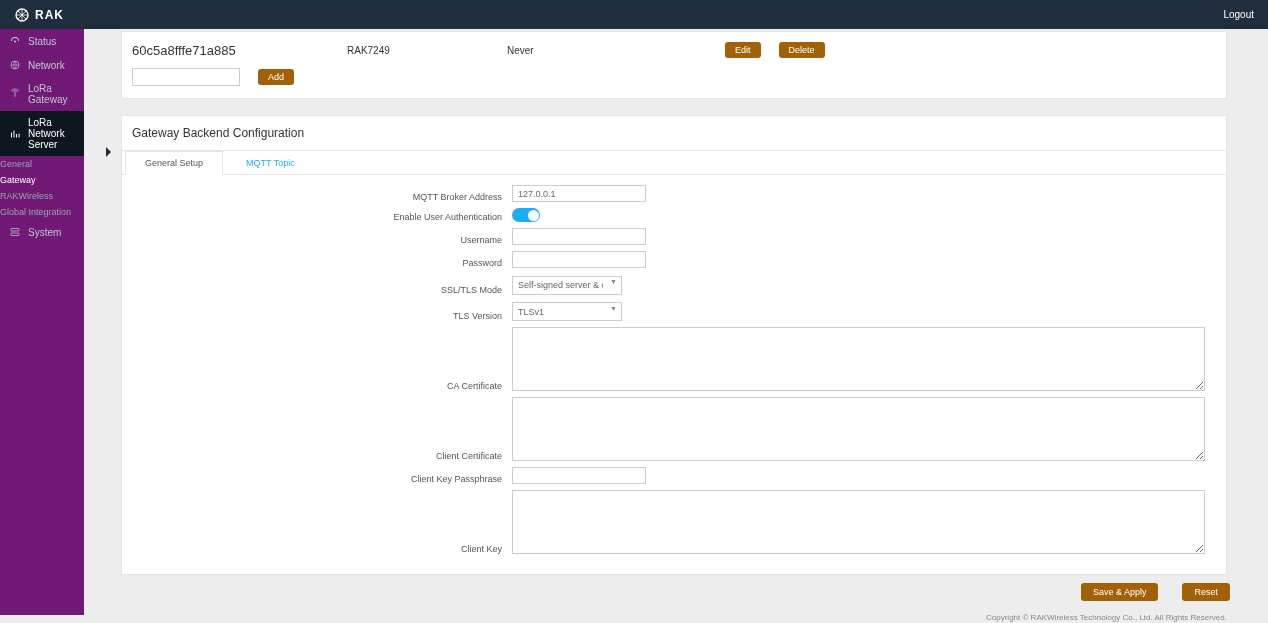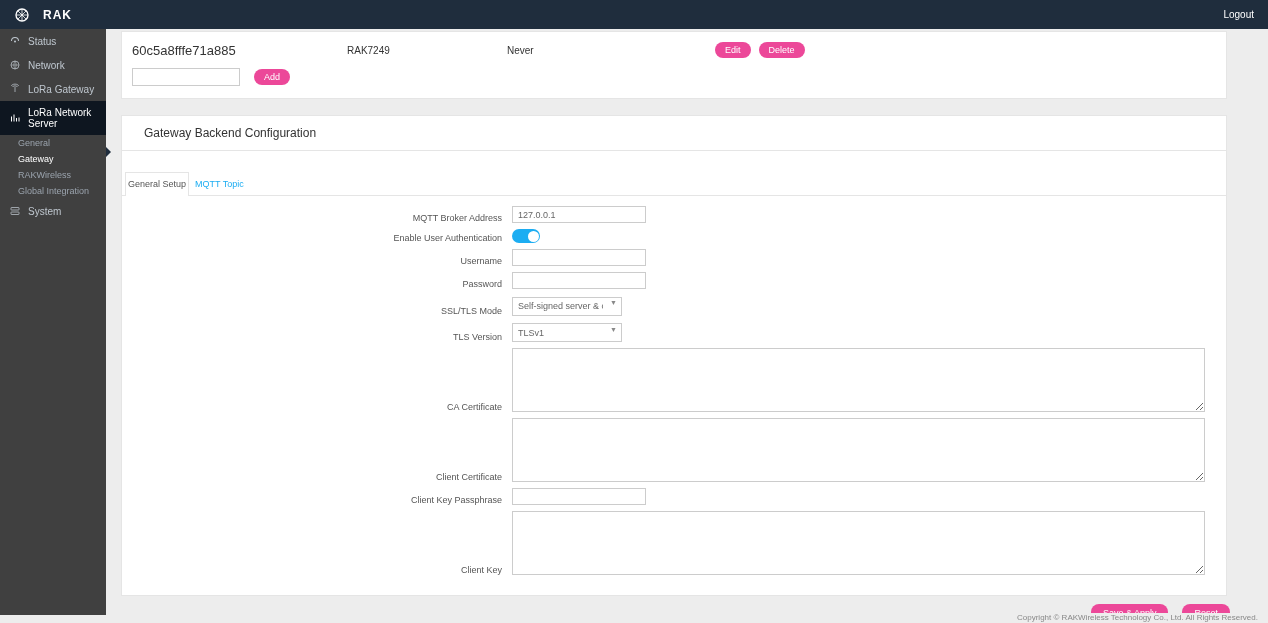--- a/index.html
+++ b/index.html
@@ -1,55 +1,55 @@
 <!DOCTYPE html>
 <html><head>
 <meta charset="utf-8">
 <style>
 *{margin:0;padding:0;box-sizing:border-box;font-family:Arial,Helvetica,sans-serif}
 body{width:1268px;height:623px;overflow:hidden;background:#ededed;position:relative}
 .topbar{height:29px;background:#1f2d3d;display:flex;align-items:center;justify-content:space-between;padding:0 14px}
-.logo{display:flex;align-items:center;gap:13px;color:#fff;font-size:12px;font-weight:700;letter-spacing:1px}
+.logo{display:flex;align-items:center;gap:5px;color:#fff;font-size:12px;font-weight:700;letter-spacing:1px}
 .logo svg{width:16px;height:16px}
 .logout{color:#fff;font-size:10px;cursor:pointer}
-.sidebar{position:absolute;left:0;top:29px;width:106px;bottom:8px;background:#404040;color:#bfc7cf}
+.sidebar{position:absolute;left:0;top:29px;width:84px;bottom:8px;background:#701a75;color:#bfc7cf}
 .si{display:flex;align-items:center;gap:7px;padding:6px 9px;font-size:10px;cursor:pointer}
 .si.active{background:#0e1620;color:#fff}
-.sub{padding-left:18px;font-size:9px;line-height:16px;cursor:pointer;color:#9aa3ad}
+.sub{font-size:9px;line-height:16px;cursor:pointer;color:#9aa3ad}
 .sub.active{color:#fff}
 .sidebar-arrow{position:absolute;left:106px;top:147px;width:0;height:0;border-top:5px solid transparent;border-bottom:5px solid transparent;border-left:5px solid #1f2d3d}
 .content{position:absolute;left:106px;right:26px;top:29px;bottom:10px;overflow:auto}
 .card{background:#fff;margin:0 15px;border:1px solid #e5e5e5}
 .row1{display:flex;align-items:center;padding:10px 10px 4px;font-size:10px;color:#333}
 .row1 .c1{width:215px;font-size:13px;color:#333}
 .row1 .c2{width:160px}
 .row1 .c3{flex:1}
 .row1 .c4{width:200px}
-.btn{background:#ec4899;color:#fff;border:none;border-radius:8px;font-size:9px;padding:4px 12px;cursor:pointer;margin-left:8px}
+.btn{background:#a16207;color:#fff;border:none;border-radius:3px;font-size:9px;padding:4px 12px;cursor:pointer;margin-left:18px}
 .btn.sm{padding:3px 10px}
-.addrow{display:flex;align-items:center;gap:6px;padding:6px 10px 12px}
+.addrow{display:flex;align-items:center;padding:6px 10px 12px}
 input[type=text],select,textarea{border:1px solid #ccc;font-size:9px;padding:3px 5px;color:#666;background:#fff}
 .addrow input{width:108px;height:18px}
-.section-title{font-size:12px;color:#333;padding:10px 22px;border-bottom:1px solid #e5e5e5}
+.section-title{font-size:12px;color:#333;padding:10px 10px;border-bottom:1px solid #e5e5e5}
 .tabs{display:flex;border-bottom:1px solid #e5e5e5;font-size:9px}
-.tab{padding:6px 2px;border:1px solid transparent;border-bottom:none;margin-top:21px;margin-left:3px;cursor:pointer;color:#1cadf2}
+.tab{padding:6px 19px;border:1px solid transparent;border-bottom:none;margin-top:0;margin-left:3px;cursor:pointer;color:#1cadf2}
 .tab.active{border-color:#e5e5e5;background:#fff;color:#555;position:relative}
 .tab.active:after{content:"";position:absolute;left:0;right:0;bottom:-1px;height:1px;background:#fff}
 .form{padding:10px 10px 14px}
 .frow{display:flex;align-items:flex-end;margin-bottom:6px}
 .flabel{width:380px;text-align:right;font-size:9px;color:#555;padding-right:10px;padding-top:3px}
 .frow input[type=text]{width:134px;height:17px}
 .frow select{width:110px;height:19px;appearance:none;padding-right:18px;background:#fff}
 .sel-wrap{position:relative;display:inline-block}
 .sel-wrap:after{content:"▼";position:absolute;right:5px;top:4px;font-size:7px;color:#888;pointer-events:none}
 .frow textarea{width:693px;height:64px;resize:both}
 .toggle{width:28px;height:14px;background:#1cadf2;border-radius:8px;position:relative;cursor:pointer}
 .toggle:after{content:"";position:absolute;width:11px;height:11px;border-radius:50%;background:#fff;top:1.5px;right:1.5px}
 .footer-btns{display:flex;justify-content:flex-end;padding:8px 12px 10px;gap:6px}
-.copyright{position:absolute;left:0;right:0;bottom:0;height:10px;font-size:8px;color:#888;text-align:right;padding-right:10px}
+.copyright{position:absolute;left:0;right:0;bottom:0;height:10px;font-size:8px;color:#888;text-align:right;padding-right:41px}
 .si svg{width:12px;height:12px;flex-shrink:0}
 </style>
 </head>
 <body>
 
 <div class="topbar">
   <div class="logo">
     <svg viewBox="0 0 24 24">
         <circle cx="12" cy="12" r="9" fill="none" stroke="#fff" stroke-width="2"></circle>
         <path d="M12 3 L12 21 M3 12 L21 12 M6 6 L18 18 M18 6 L6 18" stroke="#fff" stroke-width="1.2"></path>

